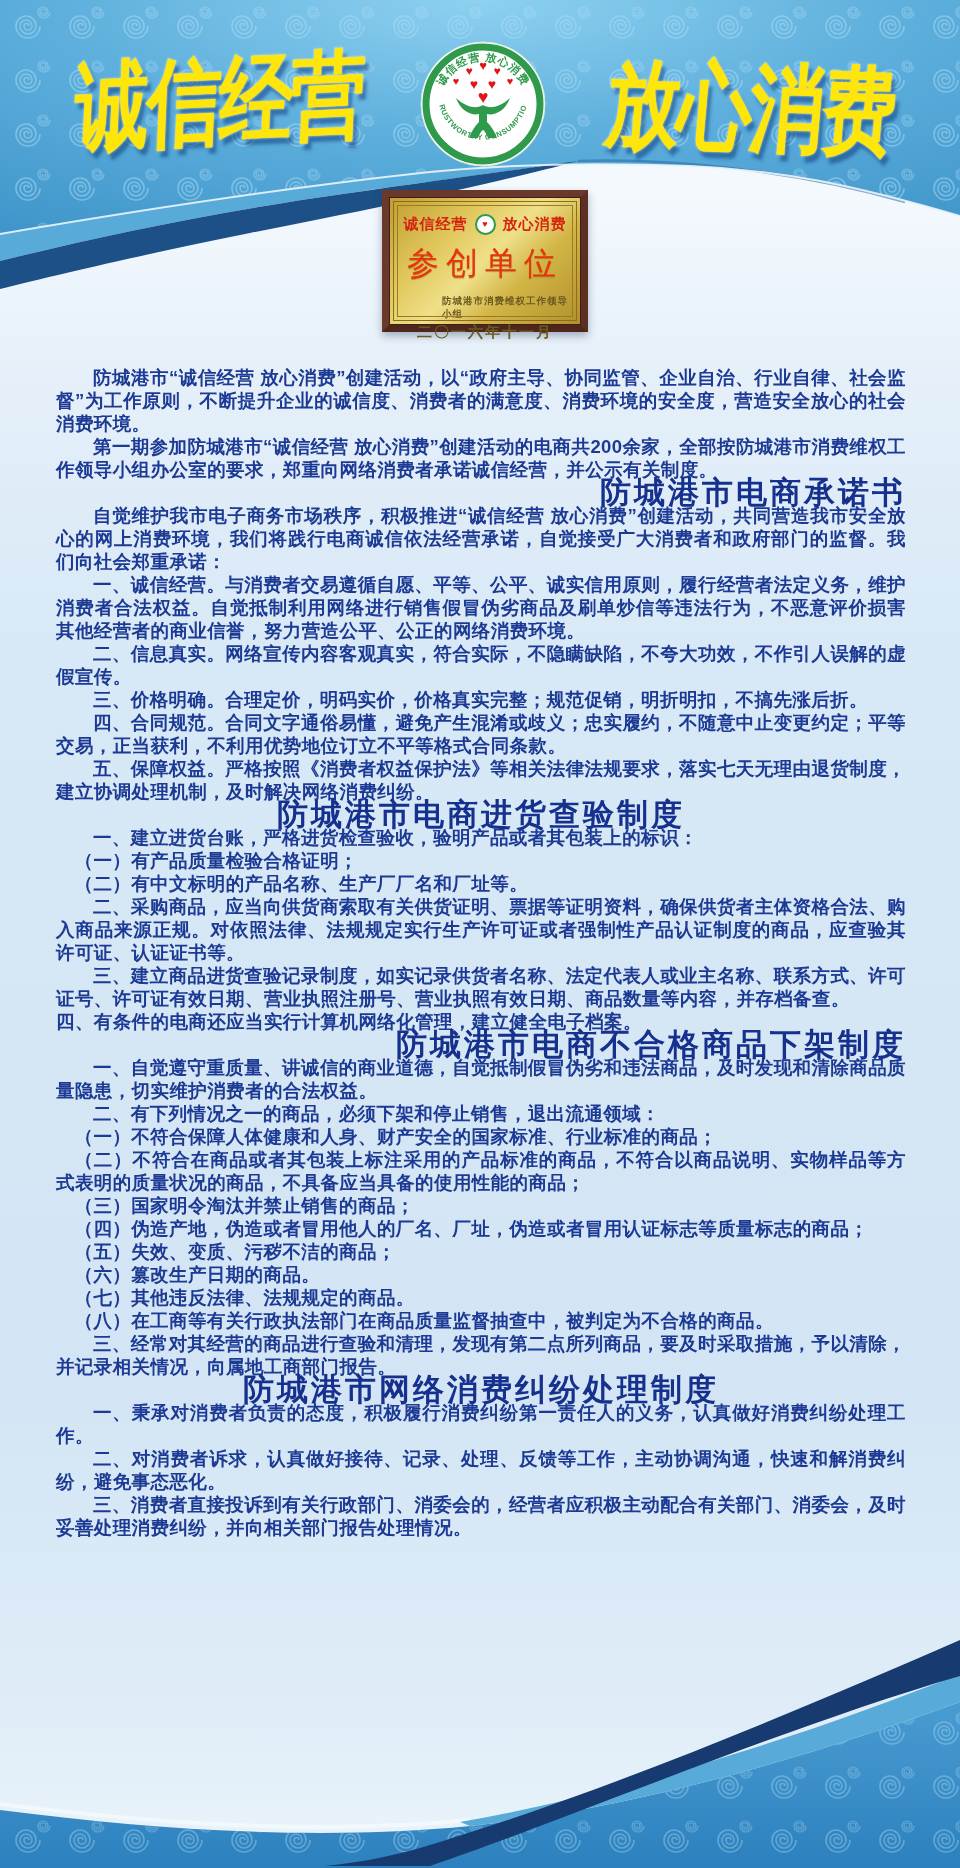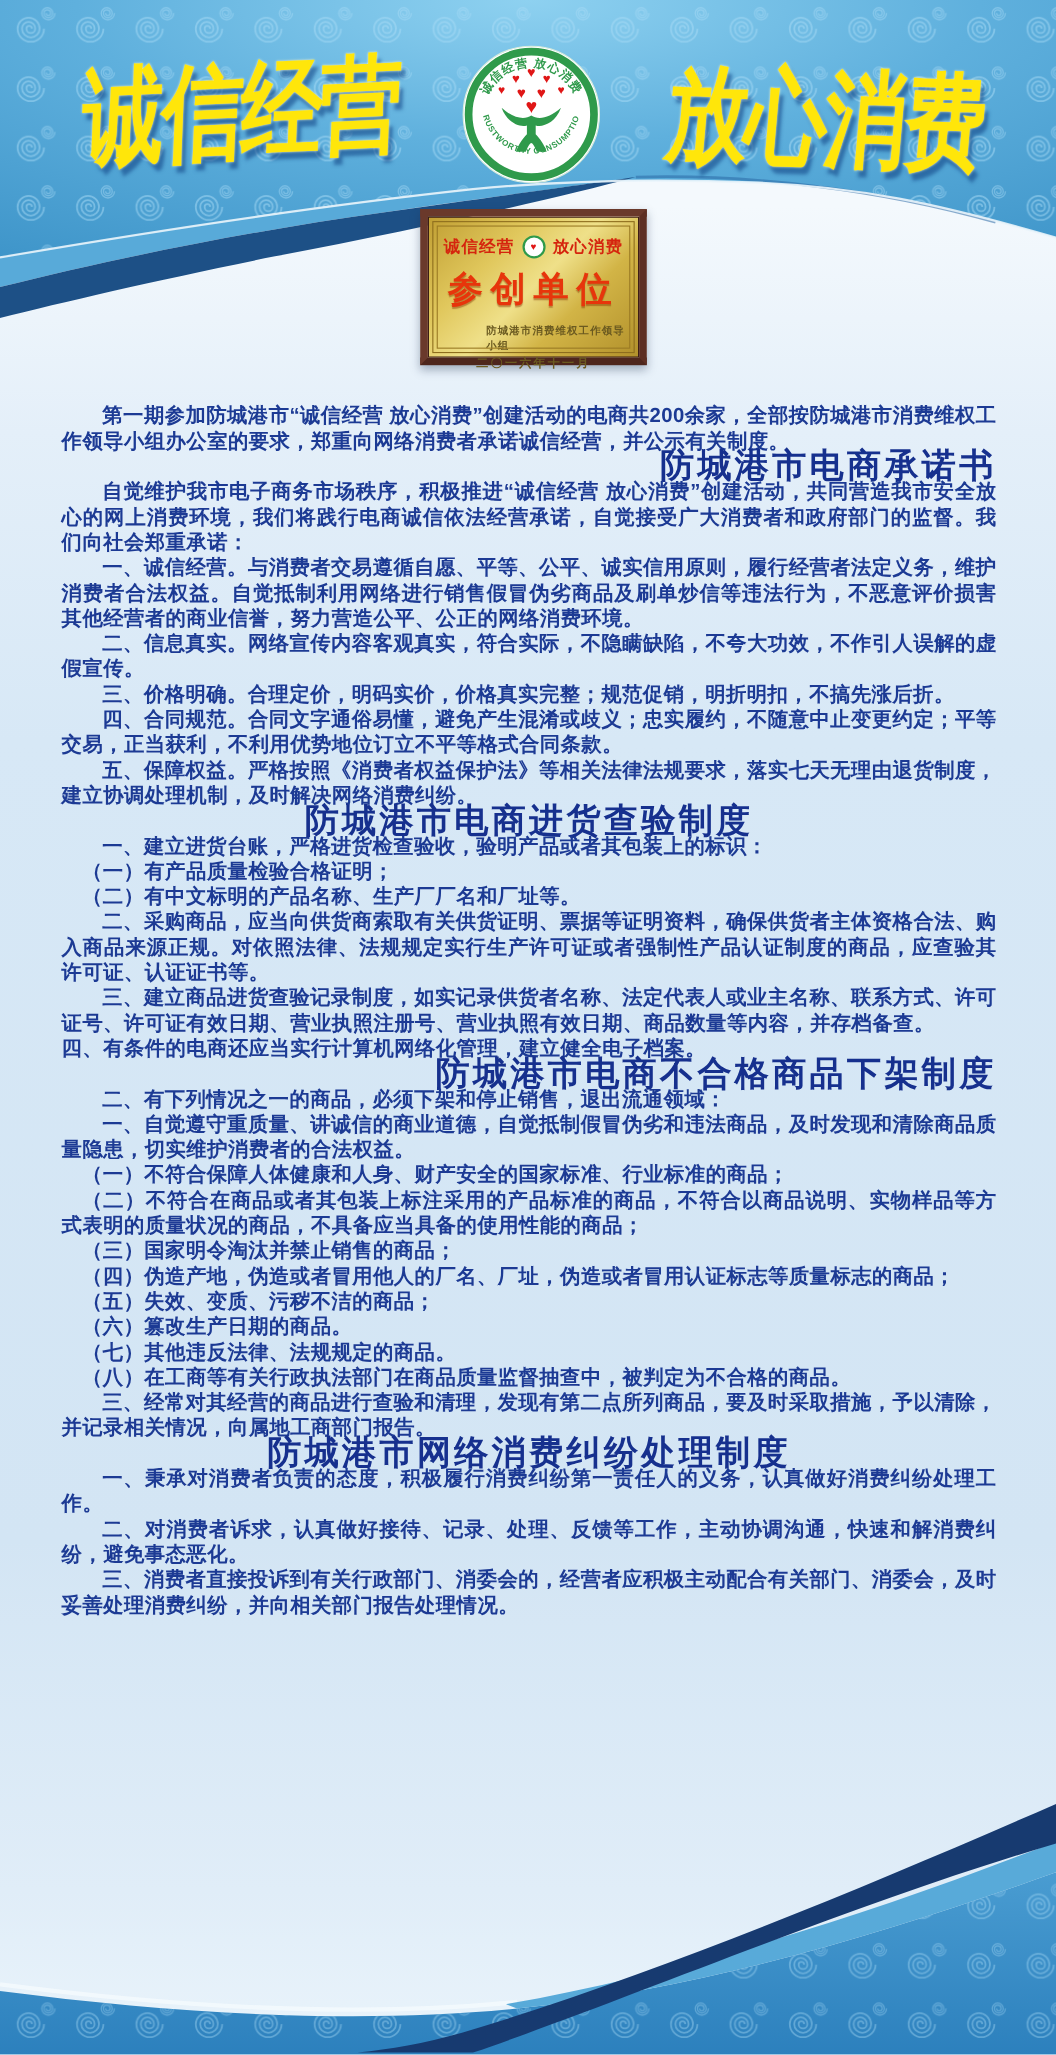--- a/index.html
+++ b/index.html
@@ -31,24 +31,24 @@
   }
   .plaque-inner{
     position:absolute;inset:4px;border:1px solid #8d6d1d;display:flex;flex-direction:column;
     align-items:center;box-sizing:border-box;
   }
   .plaque-inner::before{content:"";position:absolute;inset:3px;border:1px solid #9a7a24;pointer-events:none;}
   .plaque-row1{display:flex;align-items:center;gap:7px;margin-top:12px;}
   .plaque-row1 .zi{font-size:15px;font-weight:bold;color:#d5250e;letter-spacing:1px;}
   .mini-logo{width:17px;height:17px;border-radius:50%;background:#fff;border:2px solid var(--logo-green,#2f9a4b);
     display:flex;align-items:center;justify-content:center;font-size:9px;color:#e01616;line-height:1;}
-  .plaque-main{font-size:32px;font-weight:bold;color:var(--plaque-red,#e7350b);letter-spacing:7px;margin-top:7px;
+  .plaque-main{font-size:32px;font-weight:normal;color:var(--plaque-red,#e7350b);letter-spacing:7px;margin-top:7px;
     text-shadow:0 1px 1px rgba(130,50,0,.45);}
   .plaque-issuer{font-size:9.5px;color:#6b5a20;margin-top:9px;letter-spacing:1px;font-weight:bold;padding-left:48px;}
-  .plaque-date{font-size:11px;color:#6b5a20;margin-top:2px;letter-spacing:2px;font-weight:bold;}
+  .plaque-date{font-size:15px;color:#6b5a20;margin-top:2px;letter-spacing:2px;font-weight:bold;}
   
   .content{
     position:absolute;left:56px;top:366px;width:850px;z-index:2;
     color:var(--accent-navy,#1c3a94);font-weight:bold;font-size:18.5px;line-height:23px;
     text-align:justify;letter-spacing:.4px;
   }
   .content p{margin:0;}
   .i2{text-indent:2em;}
   .i1{text-indent:1em;}
   .i0{text-indent:0;}
@@ -134,41 +134,42 @@
         <span class="mini-logo">♥</span>
         <span class="zi">放心消费</span>
       </div>
       <div class="plaque-main">参创单位</div>
       <div class="plaque-issuer">防城港市消费维权工作领导小组</div>
       <div class="plaque-date">二〇一六年十一月</div>
     </div>
   </div>
 
   <div class="content">
+    <p class="i2">防城港市“诚信经营 放心消费”创建活动，以“政府主导、协同监管、企业自治、行业自律、社会监督”为工作原则，不断提升企业的诚信度、消费者的满意度、消费环境的安全度，营造安全放心的社会消费环境。</p>
     <p class="i2">第一期参加防城港市“诚信经营 放心消费”创建活动的电商共200余家，全部按防城港市消费维权工作领导小组办公室的要求，郑重向网络消费者承诺诚信经营，并公示有关制度。</p>
 
     <p class="sec-title mt1">防城港市电商承诺书</p>
     <p class="i2">自觉维护我市电子商务市场秩序，积极推进“诚信经营 放心消费”创建活动，共同营造我市安全放心的网上消费环境，我们将践行电商诚信依法经营承诺，自觉接受广大消费者和政府部门的监督。我们向社会郑重承诺：</p>
     <p class="i2">一、诚信经营。与消费者交易遵循自愿、平等、公平、诚实信用原则，履行经营者法定义务，维护消费者合法权益。自觉抵制利用网络进行销售假冒伪劣商品及刷单炒信等违法行为，不恶意评价损害其他经营者的商业信誉，努力营造公平、公正的网络消费环境。</p>
     <p class="i2">二、信息真实。网络宣传内容客观真实，符合实际，不隐瞒缺陷，不夸大功效，不作引人误解的虚假宣传。</p>
     <p class="i2">三、价格明确。合理定价，明码实价，价格真实完整；规范促销，明折明扣，不搞先涨后折。</p>
     <p class="i2">四、合同规范。合同文字通俗易懂，避免产生混淆或歧义；忠实履约，不随意中止变更约定；平等交易，正当获利，不利用优势地位订立不平等格式合同条款。</p>
     <p class="i2">五、保障权益。严格按照《消费者权益保护法》等相关法律法规要求，落实七天无理由退货制度，建立协调处理机制，及时解决网络消费纠纷。</p>
 
     <p class="sec-title mt2">防城港市电商进货查验制度</p>
     <p class="i2">一、建立进货台账，严格进货检查验收，验明产品或者其包装上的标识：</p>
     <p class="i1">（一）有产品质量检验合格证明；</p>
     <p class="i1">（二）有中文标明的产品名称、生产厂厂名和厂址等。</p>
     <p class="i2">二、采购商品，应当向供货商索取有关供货证明、票据等证明资料，确保供货者主体资格合法、购入商品来源正规。对依照法律、法规规定实行生产许可证或者强制性产品认证制度的商品，应查验其许可证、认证证书等。</p>
     <p class="i2">三、建立商品进货查验记录制度，如实记录供货者名称、法定代表人或业主名称、联系方式、许可证号、许可证有效日期、营业执照注册号、营业执照有效日期、商品数量等内容，并存档备查。</p>
     <p class="i0">四、有条件的电商还应当实行计算机网络化管理，建立健全电子档案。</p>
 
     <p class="sec-title mt3">防城港市电商不合格商品下架制度</p>
+    <p class="i2">一、自觉遵守重质量、讲诚信的商业道德，自觉抵制假冒伪劣和违法商品，及时发现和清除商品质量隐患，切实维护消费者的合法权益。</p>
     <p class="i2">二、有下列情况之一的商品，必须下架和停止销售，退出流通领域：</p>
-    <p class="i2">一、自觉遵守重质量、讲诚信的商业道德，自觉抵制假冒伪劣和违法商品，及时发现和清除商品质量隐患，切实维护消费者的合法权益。</p>
     <p class="i1">（一）不符合保障人体健康和人身、财产安全的国家标准、行业标准的商品；</p>
     <p class="i1">（二）不符合在商品或者其包装上标注采用的产品标准的商品，不符合以商品说明、实物样品等方式表明的质量状况的商品，不具备应当具备的使用性能的商品；</p>
     <p class="i1">（三）国家明令淘汰并禁止销售的商品；</p>
     <p class="i1">（四）伪造产地，伪造或者冒用他人的厂名、厂址，伪造或者冒用认证标志等质量标志的商品；</p>
     <p class="i1">（五）失效、变质、污秽不洁的商品；</p>
     <p class="i1">（六）篡改生产日期的商品。</p>
     <p class="i1">（七）其他违反法律、法规规定的商品。</p>
     <p class="i1">（八）在工商等有关行政执法部门在商品质量监督抽查中，被判定为不合格的商品。</p>
     <p class="i2">三、经常对其经营的商品进行查验和清理，发现有第二点所列商品，要及时采取措施，予以清除，并记录相关情况，向属地工商部门报告。</p>
 

